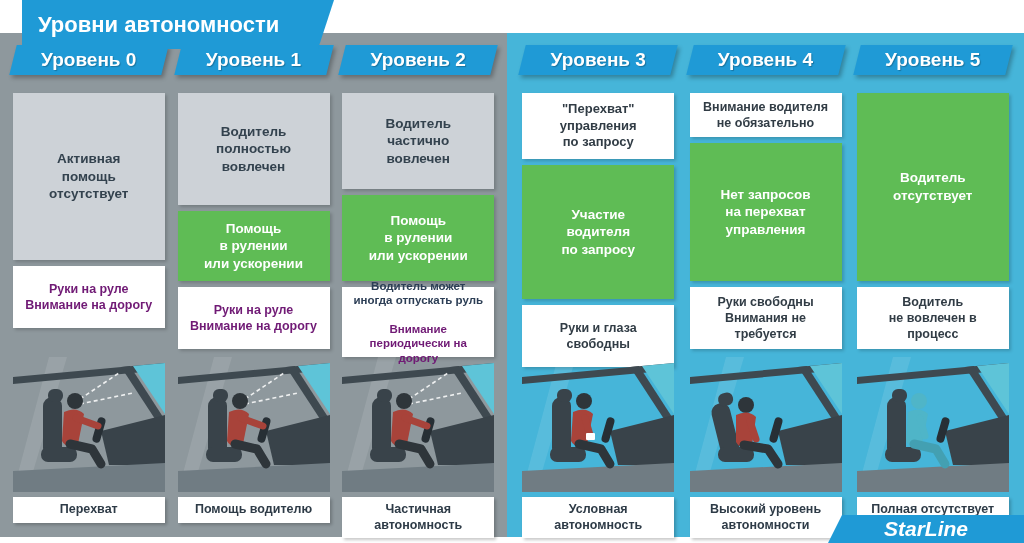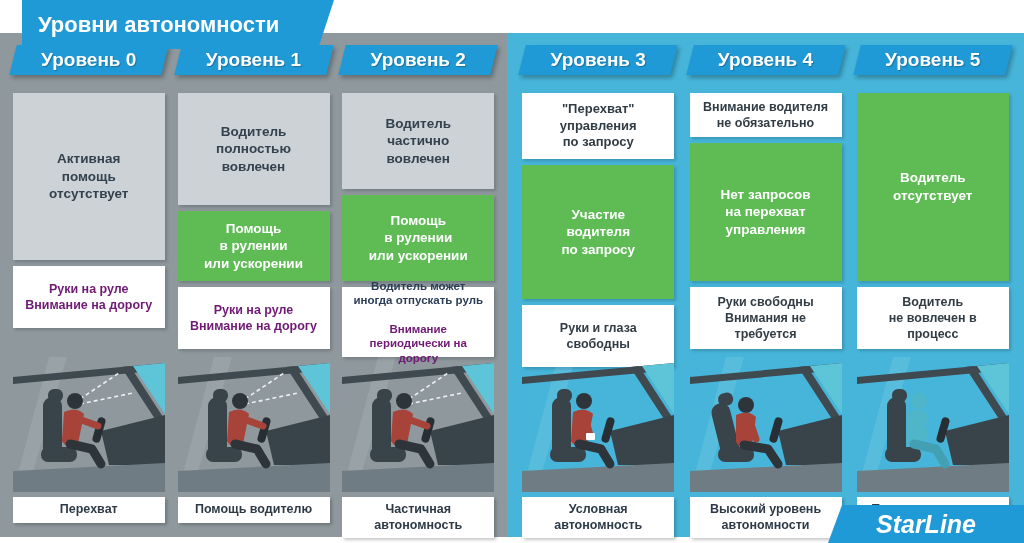--- a/index.html
+++ b/index.html
@@ -48,23 +48,23 @@
   .illus svg { display:block; }
 
   .col-label {
     margin-top:5px; background:#ffffff; color:#2e3b47; font-weight:bold;
     font-size:12.5px; line-height:1.25; text-align:center; padding:5px 4px;
     white-space:pre-line; box-shadow:2px 2px 3px rgba(0,0,0,.22);
     display:flex; align-items:center; justify-content:center;
   }
 
   .starline {
-    position:absolute; right:0; bottom:0; width:196px; height:38px;
+    position:absolute; right:0; bottom:0; width:196px; height:28px;
     background:#1f9ad6; color:#fff; font-weight:bold; font-style:italic;
-    font-size:25px; display:flex; align-items:center; justify-content:center;
+    font-size:21px; display:flex; align-items:center; justify-content:center;
     clip-path:polygon(14px 0, 100% 0, 100% 100%, 0 100%);
   }
 </style>
 </head>
 <body>
 
 <div class="stage">
 
   <div class="panels">
 

